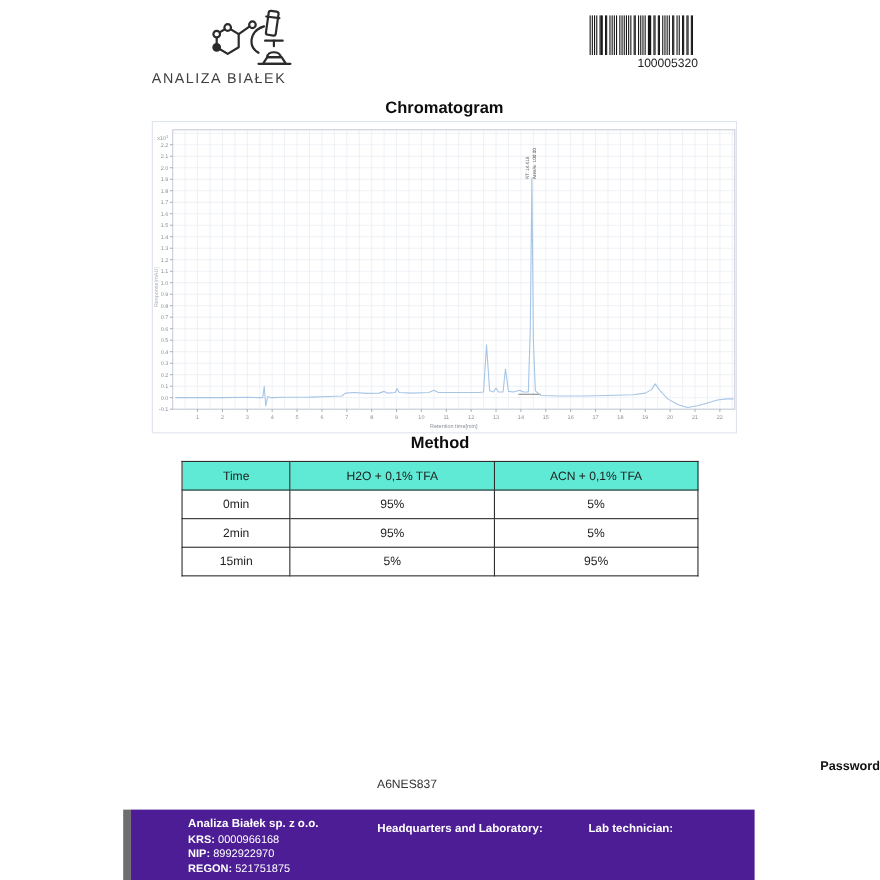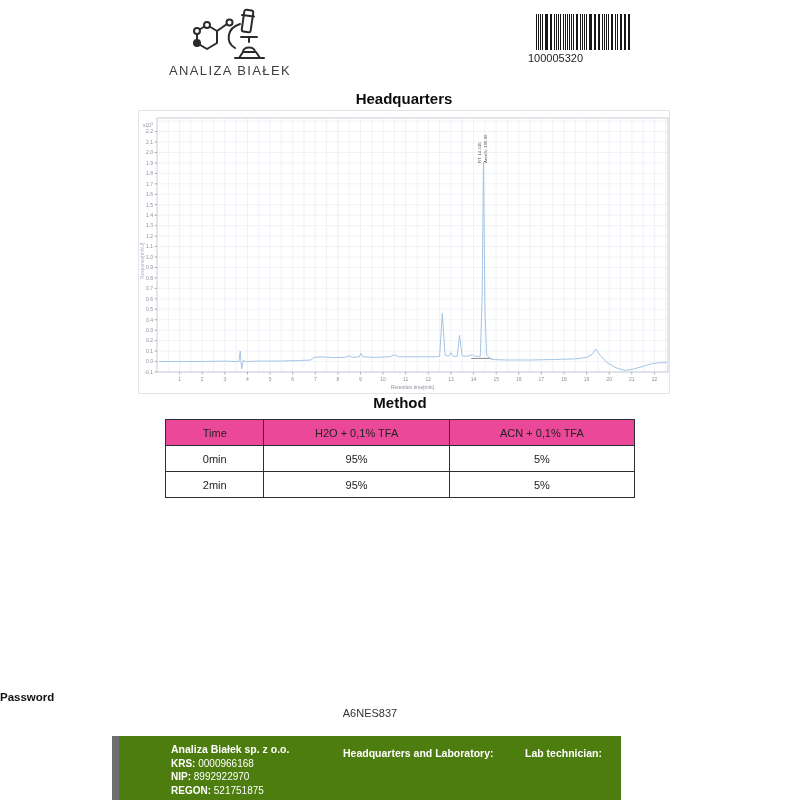--- a/index.html
+++ b/index.html
@@ -2,54 +2,54 @@
 <html><head>
 <meta charset="utf-8">
 <style>
   html,body{margin:0;padding:0;}
   body{
     width:800px;height:800px;position:relative;background:#ffffff;
     font-family:"Liberation Sans", sans-serif;overflow:hidden;
   }
   
   .logo-wrap{position:absolute;left:183px;top:6px;width:92px;height:58px;}
-  .brand-name{position:absolute;left:138px;top:63px;width:184px;text-align:center;
+  .brand-name{position:absolute;left:138px;top:63px;width:184px;text-align:left;
     font-size:13px;letter-spacing:1.4px;color:#3f3f3f;}
   .barcode-box{position:absolute;left:536px;top:14px;width:96px;height:36px;
     display:flex;align-items:stretch;}
   .barcode-box span{display:block;background:#161616;height:100%;}
-  .barcode-value{position:absolute;left:528px;top:52px;width:112px;text-align:left;
+  .barcode-value{position:absolute;left:551px;top:52px;width:112px;text-align:center;
     font-size:11px;color:#222;}
   
   .chart-title{position:absolute;left:138px;top:90px;width:532px;text-align:center;
     font-size:15px;font-weight:bold;color:#0d0d0d;}
   .chart-outer{position:absolute;left:138px;top:110px;width:532px;height:284px;
     border:1px solid #dfe3ec;background:#fff;box-sizing:border-box;}
   
   .method-title{position:absolute;left:0;top:394px;width:800px;text-align:center;
     font-size:15px;font-weight:bold;color:#0d0d0d;}
   .method-table{position:absolute;left:165px;top:419px;width:470px;
     border-collapse:collapse;font-size:11px;color:#222;}
   .method-table th,.method-table td{border:1px solid #2f2f2f;text-align:center;
     height:21px;padding:2px 4px;font-weight:normal;}
-  .method-table th{background:#ec4899;}
-  
-  .password-label{position:absolute;left:0;top:691px;width:800px;text-align:left;
+  .method-table th{background:#5eead4;}
+  
+  .password-label{position:absolute;left:0;top:691px;width:800px;text-align:right;
     font-size:11.5px;font-weight:bold;color:#111;}
   .password-value{position:absolute;left:0;top:707px;width:740px;text-align:center;
     font-size:11px;color:#333;}
   
   .footer-shadow{position:absolute;left:112px;top:736px;width:7px;height:64px;background:#6e6e6e;}
-  .footer-band{position:absolute;left:119px;top:736px;width:502px;height:64px;background:#4d7c0f;}
+  .footer-band{position:absolute;left:119px;top:736px;width:567px;height:64px;background:#4c1d95;}
   .footer-col{position:absolute;color:#ffffff;font-size:10px;line-height:13.5px;white-space:nowrap;}
   .footer-col .hd{font-weight:bold;font-size:10.5px;}
   .footer-col b{font-weight:bold;margin-top:36px;}
   .fc1{left:52px;top:7px;}
   .fc2{left:224px;top:11px;}
-  .fc3{left:406px;top:11px;}
+  .fc3{left:416px;top:11px;}
 </style>
 </head>
 <body>
 
 <div class="logo-wrap">
   <svg width="92" height="58" viewBox="0 0 92 58" fill="none" stroke="#2b2b2b" stroke-width="2" stroke-linecap="round" stroke-linejoin="round">
 
     <polygon points="24,19 34,25 34,37 24,43 14,37 14,25"></polygon>
     <circle cx="24" cy="19" r="3" fill="#ffffff"></circle>
     <circle cx="14" cy="25" r="3" fill="#ffffff"></circle>
@@ -113,21 +113,21 @@
     <span style="width: 2px; margin-right: 2px;"></span>
     <span style="width: 1px; margin-right: 1px;"></span>
     <span style="width: 1px; margin-right: 2px;"></span>
     <span style="width: 2px; margin-right: 1px;"></span>
     <span style="width: 1px; margin-right: 2px;"></span>
     <span style="width: 1px; margin-right: 1px;"></span>
     <span style="width: 2px; margin-right: 2px;"></span>
   </div>
 <div class="barcode-value">100005320</div>
 
-<div class="chart-title">Headquarters</div>
+<div class="chart-title">Chromatogram</div>
 <div class="chart-outer">
   <svg id="chromatogram-svg" width="530" height="282">
       <line x1="29.305309734513273" y1="7" x2="29.305309734513273" y2="261" stroke="#e6eaf2" stroke-width="0.6"></line>
       <line x1="40.610619469026545" y1="7" x2="40.610619469026545" y2="261" stroke="#e6eaf2" stroke-width="0.6"></line>
       <line x1="51.91592920353982" y1="7" x2="51.91592920353982" y2="261" stroke="#e6eaf2" stroke-width="0.6"></line>
       <line x1="63.2212389380531" y1="7" x2="63.2212389380531" y2="261" stroke="#e6eaf2" stroke-width="0.6"></line>
       <line x1="74.52654867256638" y1="7" x2="74.52654867256638" y2="261" stroke="#e6eaf2" stroke-width="0.6"></line>
       <line x1="85.83185840707964" y1="7" x2="85.83185840707964" y2="261" stroke="#e6eaf2" stroke-width="0.6"></line>
       <line x1="97.13716814159291" y1="7" x2="97.13716814159291" y2="261" stroke="#e6eaf2" stroke-width="0.6"></line>
       <line x1="108.4424778761062" y1="7" x2="108.4424778761062" y2="261" stroke="#e6eaf2" stroke-width="0.6"></line>
@@ -314,20 +314,25 @@
       <tr>
         <td>0min</td>
         <td>95%</td>
         <td>5%</td>
       </tr>
       <tr>
         <td>2min</td>
         <td>95%</td>
         <td>5%</td>
       </tr>
+      <tr>
+        <td>15min</td>
+        <td>5%</td>
+        <td>95%</td>
+      </tr>
     </tbody>
   </table>
 
 <div class="password-label">Password</div>
 <div class="password-value">A6NES837</div>
 
 <div class="footer-shadow"></div>
 <div class="footer-band">
   <div class="footer-col fc1">
     <div class="hd">Analiza Białek sp. z o.o.</div>

